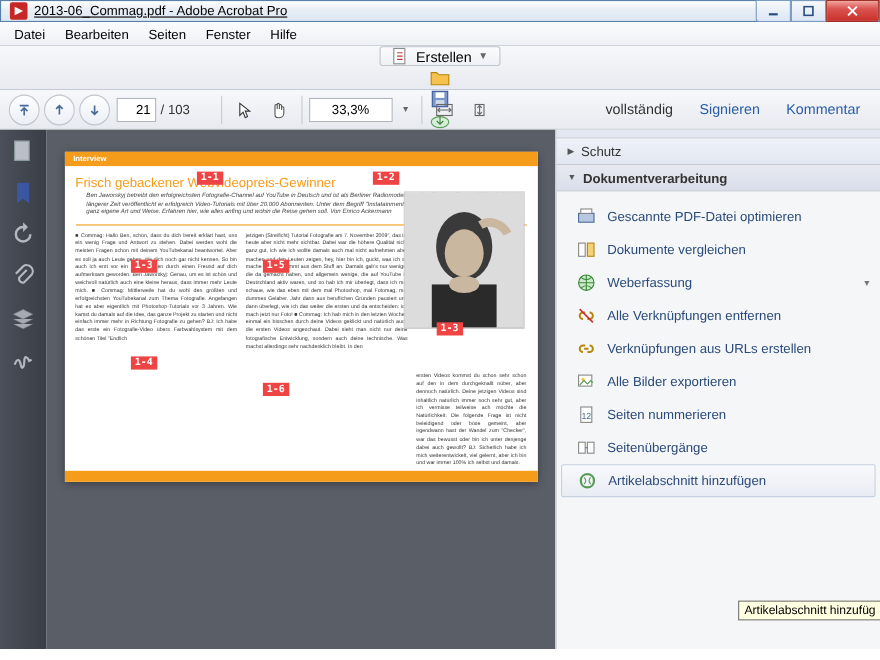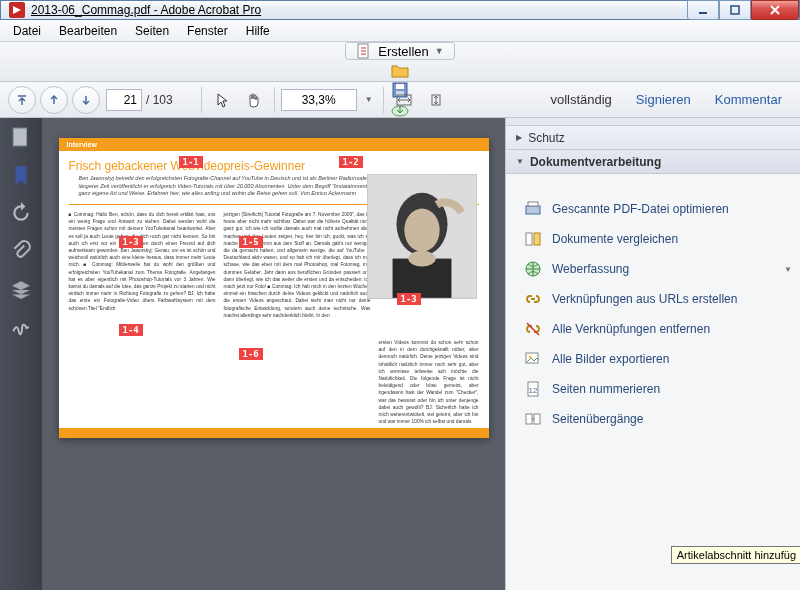--- a/index.html
+++ b/index.html
@@ -54,21 +54,21 @@
 .page .photo svg { width:100%; height:100%; }
 .page .footer { position:absolute; bottom:0; left:0; right:0; height:10px; background:#f59c1a; }
 
 .marker { position:absolute; background:#ef4444; color:#fff; font-size:9px; font-weight:bold; padding:1px 4px; font-family:monospace; }
 
 
 .rpanel { width:295px; background:#f5f6f8; border-left:1px solid #c0c5ce; display:flex; flex-direction:column; position:relative; }
 .rpanel .phead { height:24px; background:linear-gradient(#eef1f8,#e2e7f1); border-bottom:1px solid #c5cad4; display:flex; align-items:center; padding:0 10px; font-size:12px; color:#333; gap:6px; }
 .rpanel .phead.dark { background:linear-gradient(#e6e9f0,#d9deea); font-weight:bold; }
 .rpanel .tri { font-size:8px; color:#555; }
-.rpanel .tlist { flex:1; overflow:hidden; padding:20px 0; }
+.rpanel .tlist { flex:1; overflow:hidden; padding:8px 0; }
 .ritm { height:30px; display:flex; align-items:center; padding:0 8px 0 18px; font-size:12px; color:#2a4a7a; gap:10px; cursor:default; }
 .ritm.hover { background:linear-gradient(#f8f9fb,#e8ecf4); border:1px solid #c7d0e0; border-radius:2px; margin:0 4px; padding-left:14px; }
 .ritm .ricon { width:18px; height:18px; flex-shrink:0; }
 .ritm .rarrow { margin-left:auto; font-size:8px; color:#777; }
 .tooltip { position:absolute; bottom:26px; right:-2px; background:#ffffe1; border:1px solid #767676; font-size:11px; padding:2px 5px; white-space:nowrap; }
 
 
 svg { display:block; }
 </style>
 </head>
@@ -343,30 +343,30 @@
       <div class="ritm">
           <svg class="ricon" viewBox="0 0 18 18">
             <circle cx="9" cy="9" r="7" fill="#cde8cd" stroke="#3a8a3a"></circle>
             <path d="M2 9h14M9 2v14M4 4c3 3 7 3 10 0M4 14c3-3 7-3 10 0" stroke="#3a8a3a" fill="none"></path>
           </svg>
           <span>Weberfassung</span>
           <span class="rarrow">▼</span>
         </div>
       <div class="ritm">
           <svg class="ricon" viewBox="0 0 18 18">
-            <path d="M6 12a3 3 0 010-6h2M12 6a3 3 0 010 6h-2M7 9h4" stroke="#b8860b" fill="none" stroke-width="1.8"></path>
-          </svg>
-          <span>Verknüpfungen aus URLs erstellen</span>
-        </div>
-      <div class="ritm">
-          <svg class="ricon" viewBox="0 0 18 18">
             <path d="M6 12a3 3 0 010-6h2M12 6a3 3 0 010 6h-2" stroke="#b8860b" fill="none" stroke-width="1.8"></path>
             <path d="M3 3l12 12" stroke="#c33" stroke-width="1.5"></path>
           </svg>
           <span>Alle Verknüpfungen entfernen</span>
+        </div>
+      <div class="ritm">
+          <svg class="ricon" viewBox="0 0 18 18">
+            <path d="M6 12a3 3 0 010-6h2M12 6a3 3 0 010 6h-2M7 9h4" stroke="#b8860b" fill="none" stroke-width="1.8"></path>
+          </svg>
+          <span>Verknüpfungen aus URLs erstellen</span>
         </div>
       <div class="ritm">
           <svg class="ricon" viewBox="0 0 18 18">
             <rect x="2" y="3" width="12" height="10" fill="#fff" stroke="#888"></rect>
             <circle cx="6" cy="7" r="1.5" fill="#f6c14d"></circle>
             <path d="M3 12l4-4 3 3 3-3 2 2" stroke="#5a9a5a" fill="none"></path>
           </svg>
           <span>Alle Bilder exportieren</span>
         </div>
       <div class="ritm">
@@ -377,16 +377,23 @@
           <span>Seiten nummerieren</span>
         </div>
       <div class="ritm">
           <svg class="ricon" viewBox="0 0 18 18">
             <rect x="2" y="4" width="6" height="10" fill="#fff" stroke="#888"></rect>
             <rect x="10" y="4" width="6" height="10" fill="#fff" stroke="#888"></rect>
             <path d="M8 9h2" stroke="#4a6a9a"></path>
           </svg>
           <span>Seitenübergänge</span>
         </div>
+      <div class="ritm hover">
+          <svg class="ricon" viewBox="0 0 18 18">
+            <path d="M3 9c0-4 3-6 6-6s6 2 6 6-3 6-6 6-6-2-6-6z" fill="none" stroke="#5a9a5a" stroke-width="2"></path>
+            <path d="M6 6c2 2 2 4 0 6M12 6c-2 2-2 4 0 6" stroke="#5a9a5a" fill="none"></path>
+          </svg>
+          <span>Artikelabschnitt hinzufügen</span>
+        </div>
     </div>
     <div class="tooltip">Artikelabschnitt hinzufüg</div>
   </div>
 </div>
 
 </body></html>

